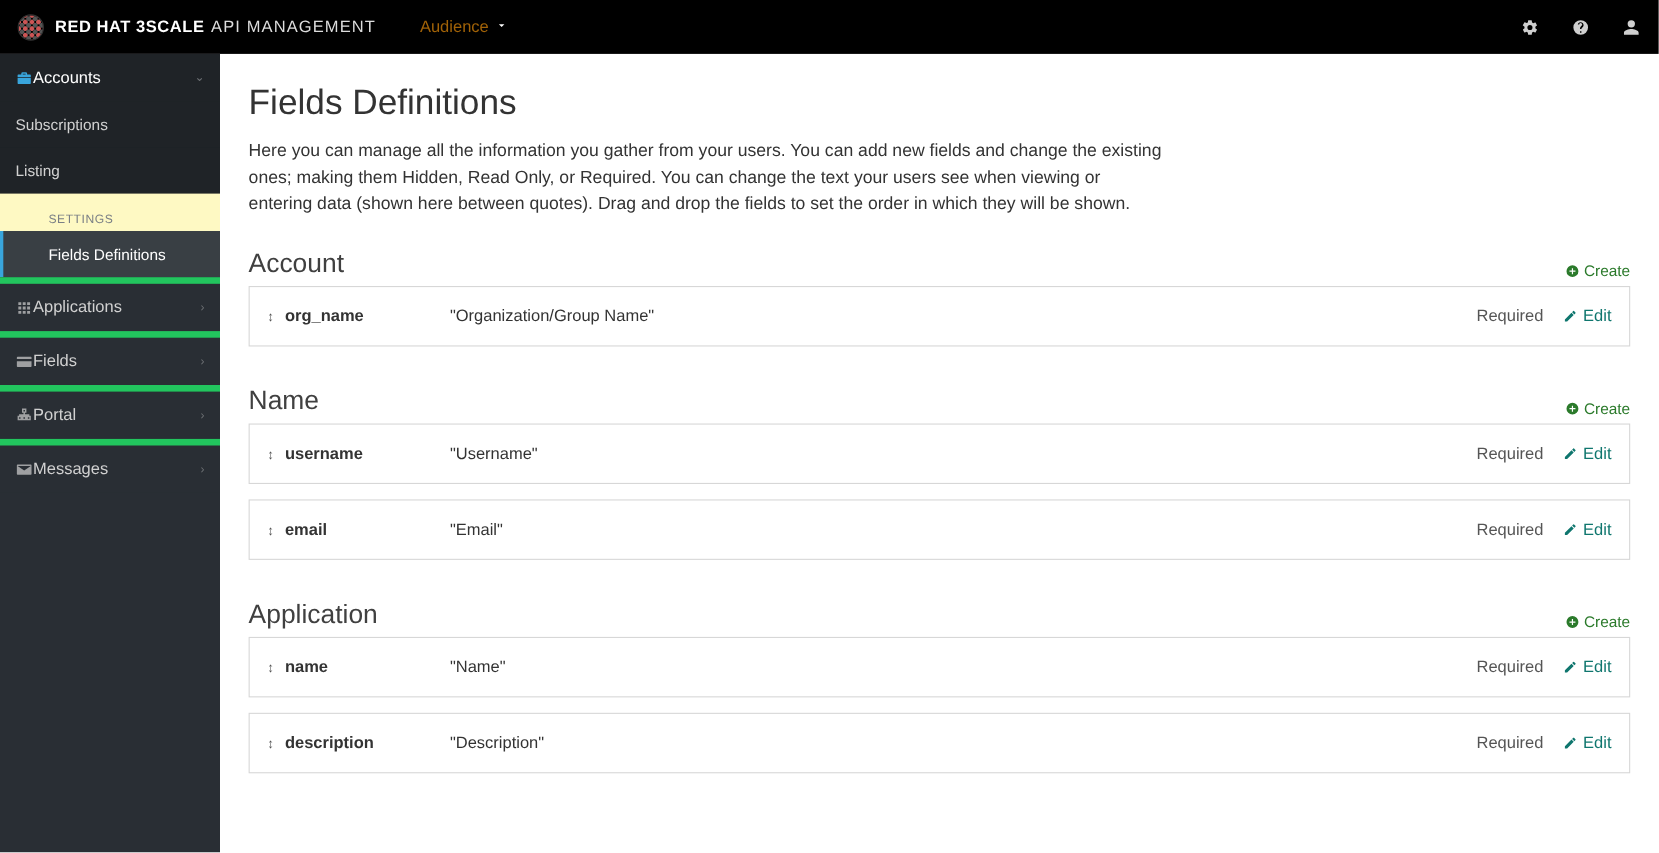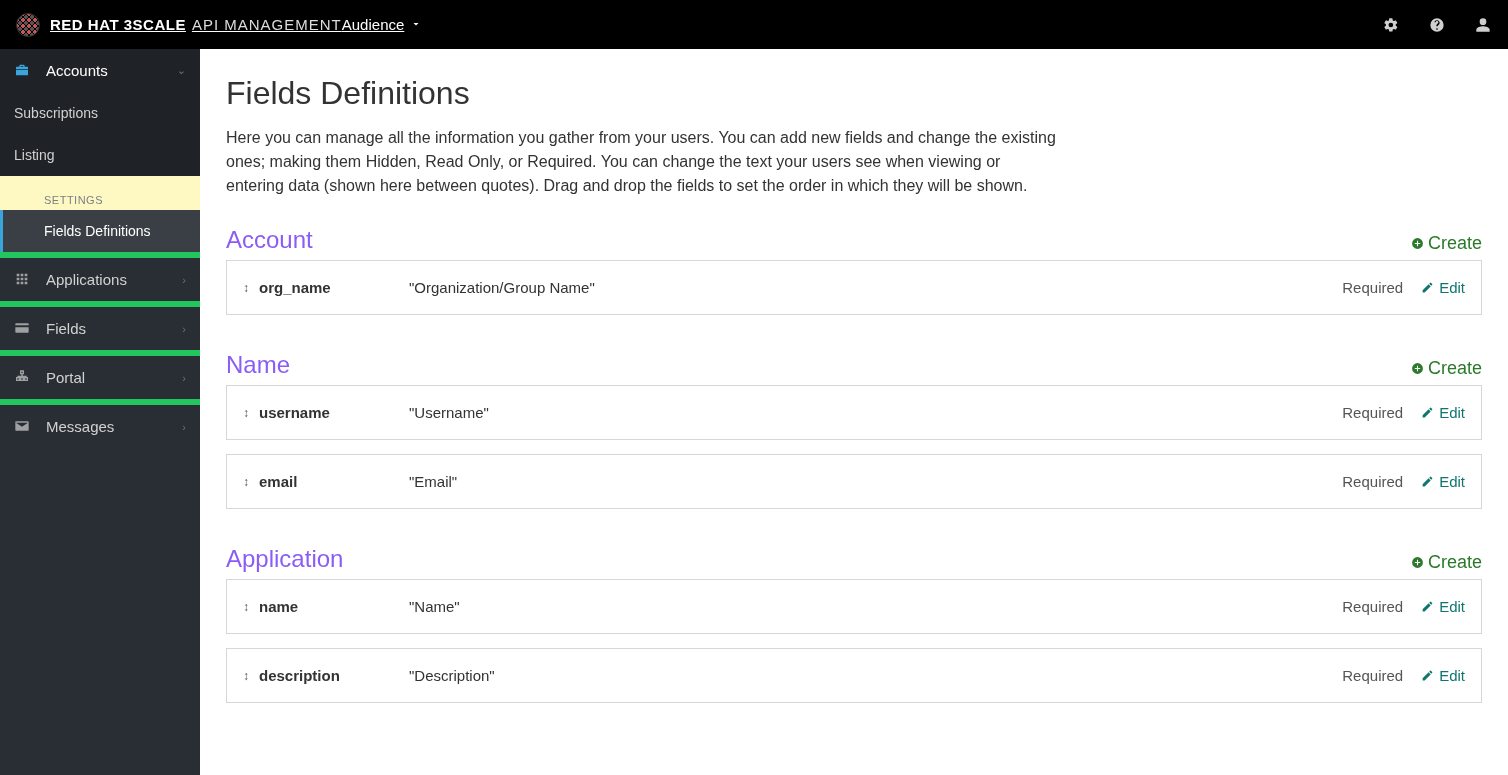--- a/index.html
+++ b/index.html
@@ -12,42 +12,42 @@
   }
 
   
   .topbar {
     background: #000;
     height: 49px;
     display: flex;
     align-items: center;
     padding: 12px 16px;
     color: #fff;
-    text-decoration: underline;
   }
   .topbar .logo-block {
     display: flex;
     align-items: center;
     gap: 10px;
   }
   .logo-icon {
     width: 24px; height: 24px;
     border-radius: 50%;
     background: radial-gradient(circle, #555 2px, transparent 2px) 0 0/6px 6px,
                 radial-gradient(circle, #c55 2px, transparent 2px) 3px 3px/6px 6px;
     border: 1px solid #333;
   }
   .brand-text { display: flex; align-items: baseline; gap: 6px; }
   .brand-red { font-weight: 700; letter-spacing: 0.5px; font-size: 15px; color: #fff; }
   .brand-sub { font-weight: 300; letter-spacing: 1px; font-size: 15px; color: #ddd; }
   .top-nav-item {
+    margin-left: 40px;
     display: flex;
     align-items: center;
     gap: 6px;
-    color: #ffffff;
+    color: #a16207;
     font-size: 15px;
     cursor: pointer;
   }
   .top-spacer { flex: 1; }
   .top-icons { display: flex; gap: 28px; align-items: center; }
   .top-icon { color: #cfcfcf; cursor: pointer; width:18px; height:18px; display:flex; align-items:center; justify-content:center;}
   .top-icon svg { width:16px; height:16px; fill: currentColor;}
 
   
   .page { display: flex; min-height: calc(775px - 49px); }
@@ -69,21 +69,21 @@
     color: #d1d1d1;
     border-bottom: 0;
   }
   .sidebar .side-item {
     background: #292e34;
     border-top: 6px solid #22c55e;
     justify-content: space-between;
   }
   .sidebar .side-item:first-child { border-top: none; }
   .side-item.expanded { background: #1f2327; color: #fff; }
-  .side-left { display: flex; align-items: flex-start; gap: 16px; }
+  .side-left { display: flex; align-items: center; gap: 0; }
   .side-icon { width:16px; height:16px; display:flex; align-items:center; justify-content:center; opacity:0.7;}
   .side-icon svg { width:16px; height:16px; fill: currentColor; }
   .side-item.expanded .side-icon { color: #39a5dc; opacity:1;}
   .chevron { font-size: 11px; color: #6c6f73; }
   .sidebar .sub-group { background: #1f2327; }
   .side-subitem {
     padding: 8px 14px 8px 44px;
     font-size: 14px;
     color: #c2c4c6;
     background: #1f2327;
@@ -127,25 +127,25 @@
   .section { margin-bottom: 36px; }
   .section-header {
     display: flex;
     align-items: flex-end;
     justify-content: space-between;
     margin-bottom: 6px;
   }
   .section-header h2 {
     font-size: 24px;
     font-weight: 400;
-    color: #8b5cf6;
+    color: #404040;
   }
   .create-link {
     color: #2b7a2b;
-    font-size: 18px;
+    font-size: 14px;
     cursor: pointer;
     display: flex;
     align-items: center;
     gap: 4px;
   }
   .create-link svg { width:13px; height:13px; fill: currentColor;}
 
   .field-row {
     display: flex;
     align-items: center;

